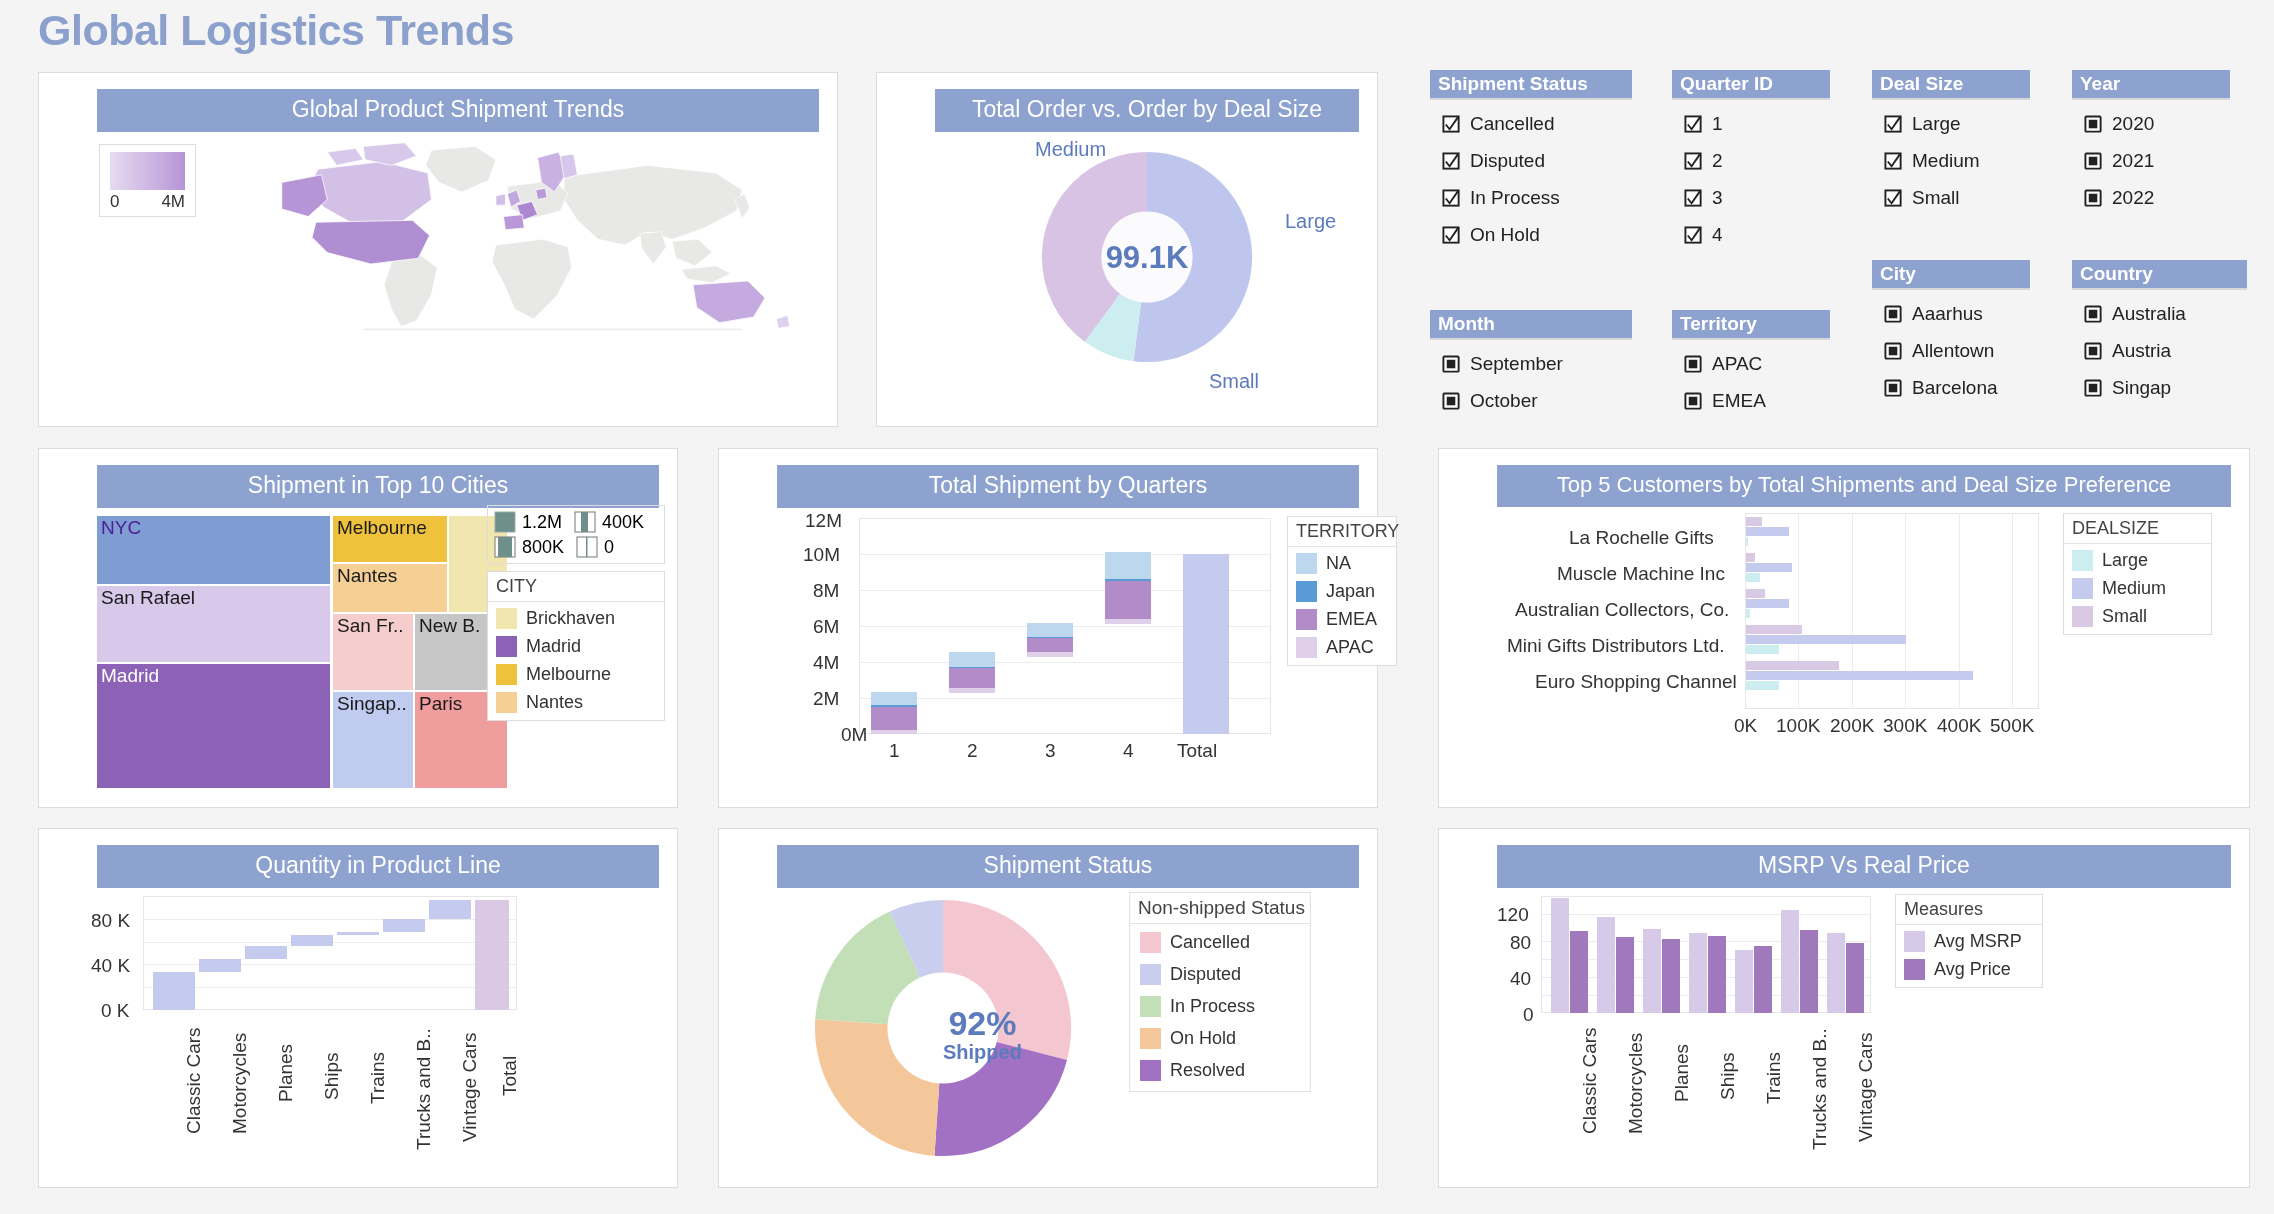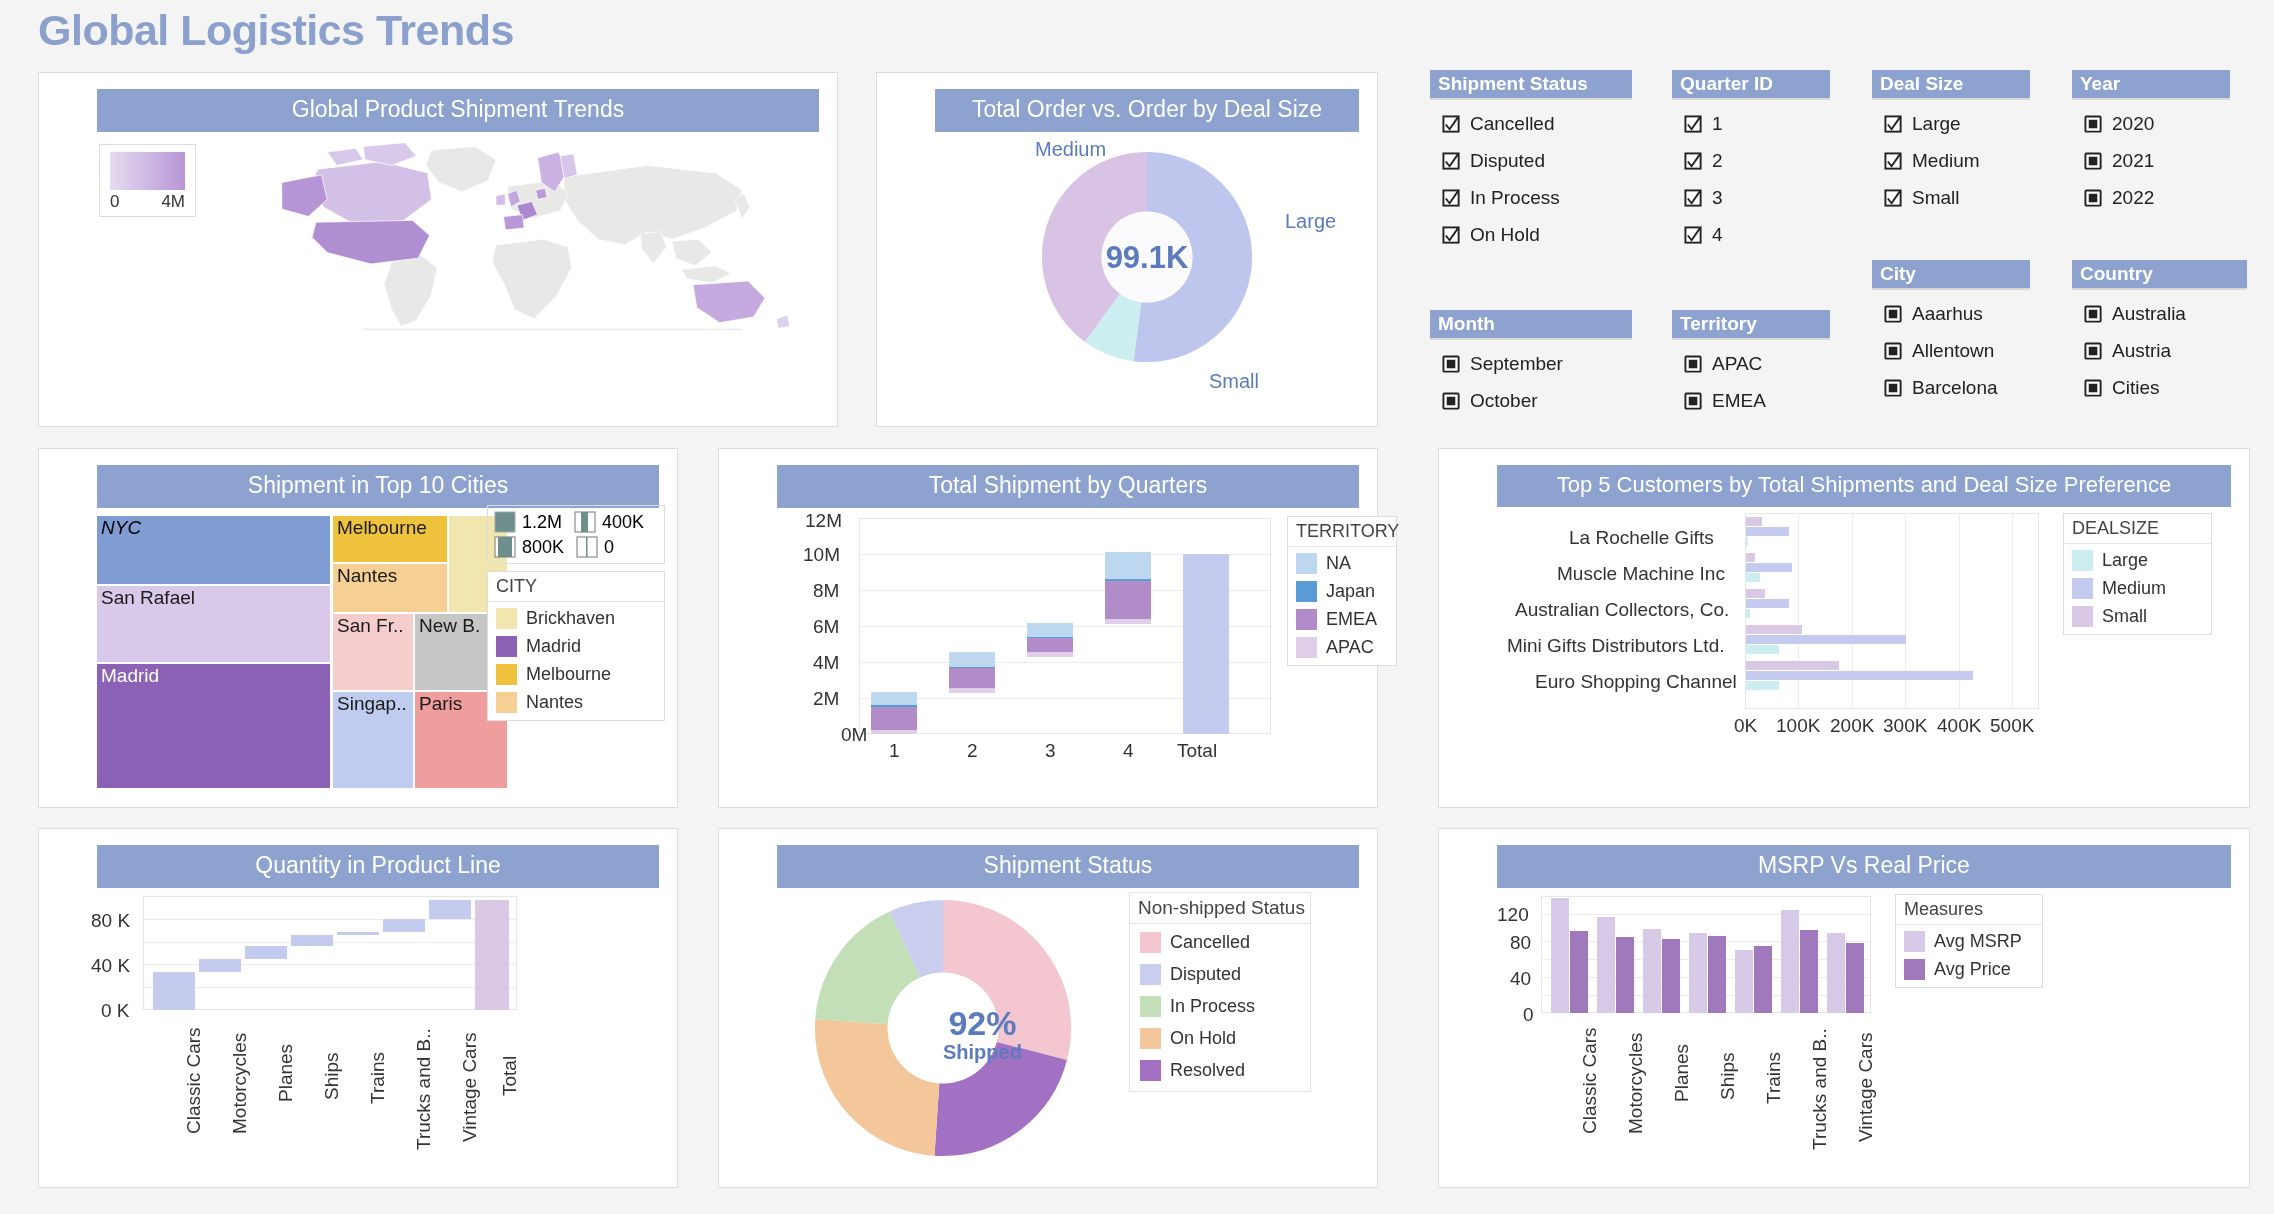--- a/index.html
+++ b/index.html
@@ -370,30 +370,30 @@
           <rect x="1.5" y="1.5" width="16" height="16" rx="1" fill="#fff" stroke="#222" stroke-width="2"></rect>
           <rect x="5" y="5" width="9" height="9" fill="#222"></rect>
         </svg>
       <span>Austria</span>
     </div>
     <div class="filter-item">
       <svg class="cbx" viewBox="0 0 20 20">
           <rect x="1.5" y="1.5" width="16" height="16" rx="1" fill="#fff" stroke="#222" stroke-width="2"></rect>
           <rect x="5" y="5" width="9" height="9" fill="#222"></rect>
         </svg>
-      <span>Cities</span>
+      <span>Singap</span>
     </div>
   </div>
 </div>
 
 <div class="card" style="left:38px;top:448px;width:640px;height:360px;">
   <div class="card-title">Shipment in Top 10 Cities</div>
   <div class="tm" style="margin:8px 0 0 18px;width:410px;height:272px;">
     <div class="tm-cell" style="left:0;top:0;width:233px;height:68px;background:#7f9cd3;">
-      <span style="color:#000000;font-style:italic;">NYC</span>
+      <span style="color:#4c1d95;">NYC</span>
     </div>
     <div class="tm-cell" style="left:0;top:70px;width:233px;height:76px;background:#d8c9ea;">
       <span style="color:#1a1a1a;">San Rafael</span>
     </div>
     <div class="tm-cell" style="left:0;top:148px;width:233px;height:124px;background:#8b62b5;">
       <span style="color:#ffffff;">Madrid</span>
     </div>
     <div class="tm-cell" style="left:236px;top:0;width:114px;height:46px;background:#eec23c;">
       <span style="color:#1a1a1a;">Melbourne</span>
     </div>

